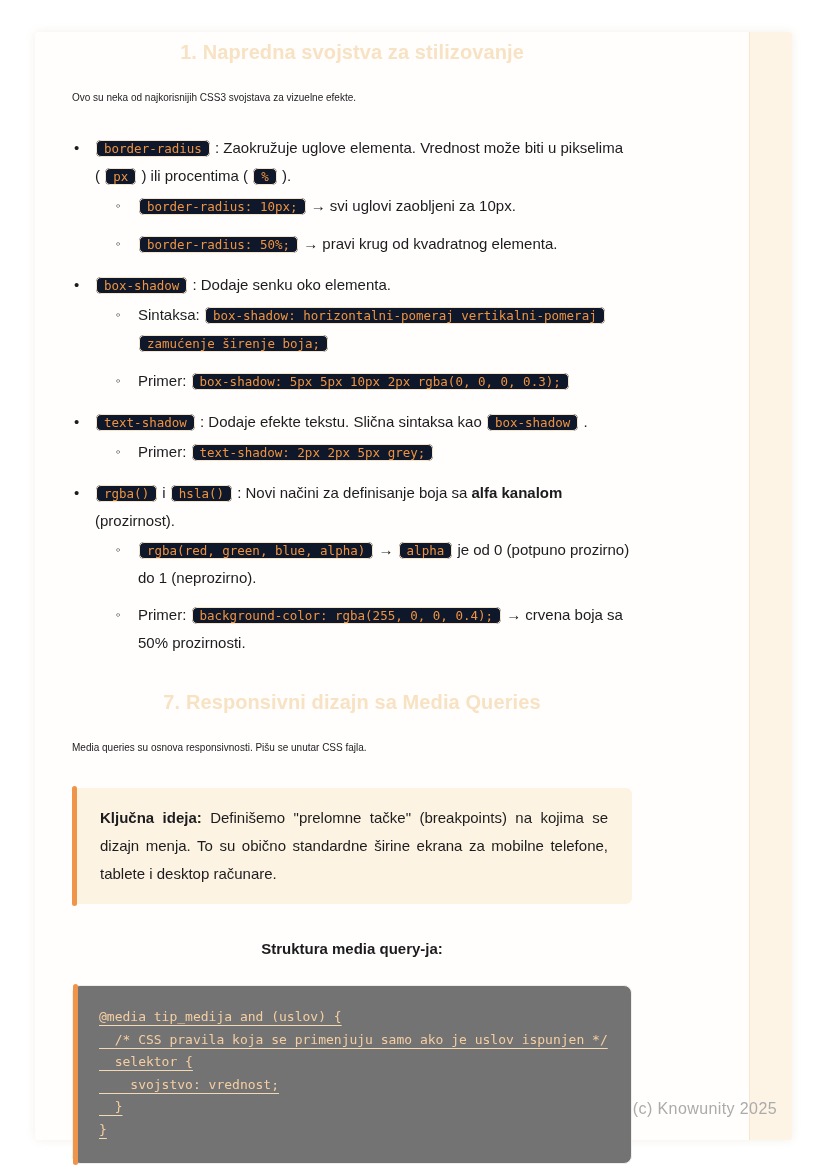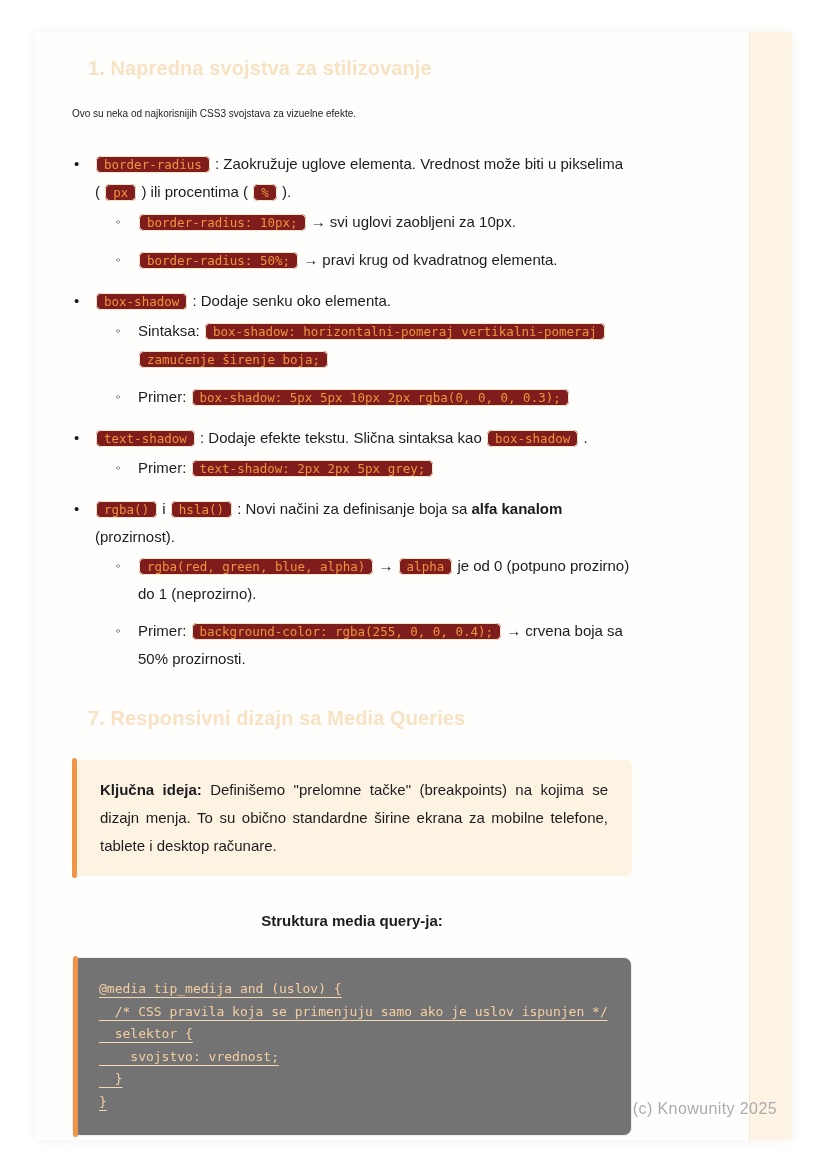--- a/index.html
+++ b/index.html
@@ -43,22 +43,23 @@
     position: relative;
     z-index: 1;
     padding: 6px 160px 60px 37px; 
     color: #1c1c1e;
   }
   .faded-heading {
     font-size: 20px;
     font-weight: 700;
     color: #f8e2c4;
     line-height: 28px;
-    margin: 16px;
+    margin: 0;
     letter-spacing: 0.1px;
+    text-align: center;
   }
   .h2-gap { margin-top: 32px; }
   .body-text {
     font-size: 10px;
     line-height: 24px;
     margin: 20px 0 0 0;
   }
   .main-list {
     list-style: none;
     margin: 24px 0 0 0;
@@ -97,21 +98,21 @@
     left: 1px;
     top: 0;
     line-height: 27px;
     font-size: 13px;
     color: #1c1c1e;
   }
   .chip {
     font-family: "DejaVu Sans Mono", monospace;
     font-size: 12.5px;
     color: #ee9440;
-    background: #7f1d1d;
+    background: #0f172a;
     border: 1px solid #f7e4c9;
     border-radius: 5px;
     padding: 0 7px;
     margin: 0 1px;
     -webkit-box-decoration-break: clone;
     box-decoration-break: clone;
   }
   .callout {
     position: relative;
     margin-top: 28px;
@@ -192,20 +193,21 @@
           <li><span class="marker-dot">•</span><span class="chip">text-shadow</span> <span>: Dodaje efekte tekstu. Slična sintaksa kao</span> <span class="chip">box-shadow</span> <span>.</span><ul class="sub-list">
               <li><span class="marker-circle">◦</span><span>Primer:</span> <span class="chip">text-shadow: 2px 2px 5px grey;</span></li>
             </ul></li>
           <li><span class="marker-dot">•</span><span class="chip">rgba()</span> <span>i</span> <span class="chip">hsla()</span> <span>: Novi načini za definisanje boja sa</span> <strong>alfa kanalom</strong> <span>(prozirnost).</span><ul class="sub-list">
               <li><span class="marker-circle">◦</span><span class="chip">rgba(red, green, blue, alpha)</span> <span>→</span> <span class="chip">alpha</span> <span>je od 0 (potpuno prozirno) do 1 (neprozirno).</span></li>
               <li><span class="marker-circle">◦</span><span>Primer:</span> <span class="chip">background-color: rgba(255, 0, 0, 0.4);</span> <span>→ crvena boja sa 50% prozirnosti.</span></li>
             </ul></li>
         </ul>
 
       <h1 class="faded-heading h2-gap">7. Responsivni dizajn sa Media Queries</h1>
+      <p class="body-text">Media queries su osnova responsivnosti. Pišu se unutar CSS fajla.</p>
 
       <div class="callout">
         <span class="accent-bar"></span>
         <p class="callout-text"><strong>Ključna ideja:</strong> <span>Definišemo "prelomne tačke" (breakpoints) na kojima se dizajn menja. To su obično standardne širine ekrana za mobilne telefone, tablete i desktop računare.</span></p>
       </div>
 
       <p class="bold-label">Struktura media query-ja:</p>
 
       <div class="code-block">
         <span class="accent-bar"></span>

